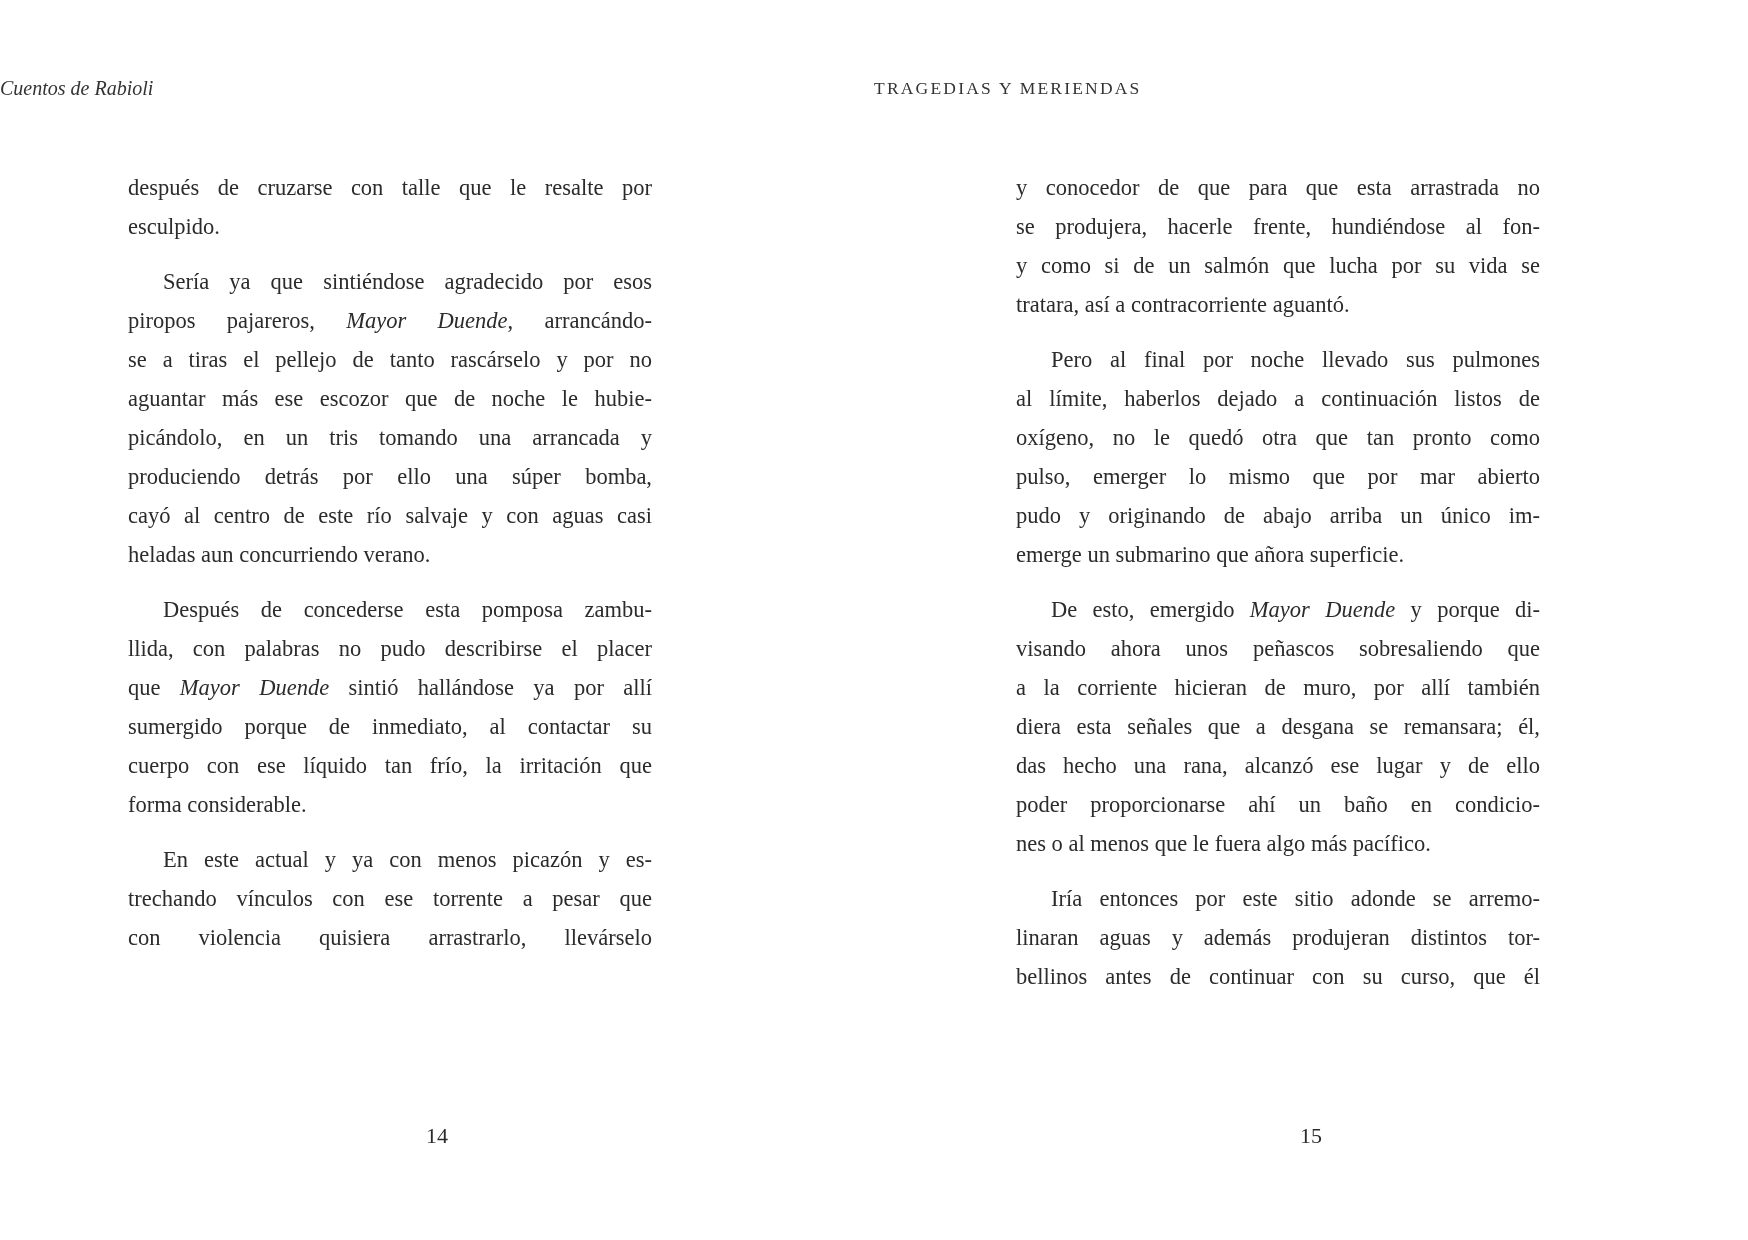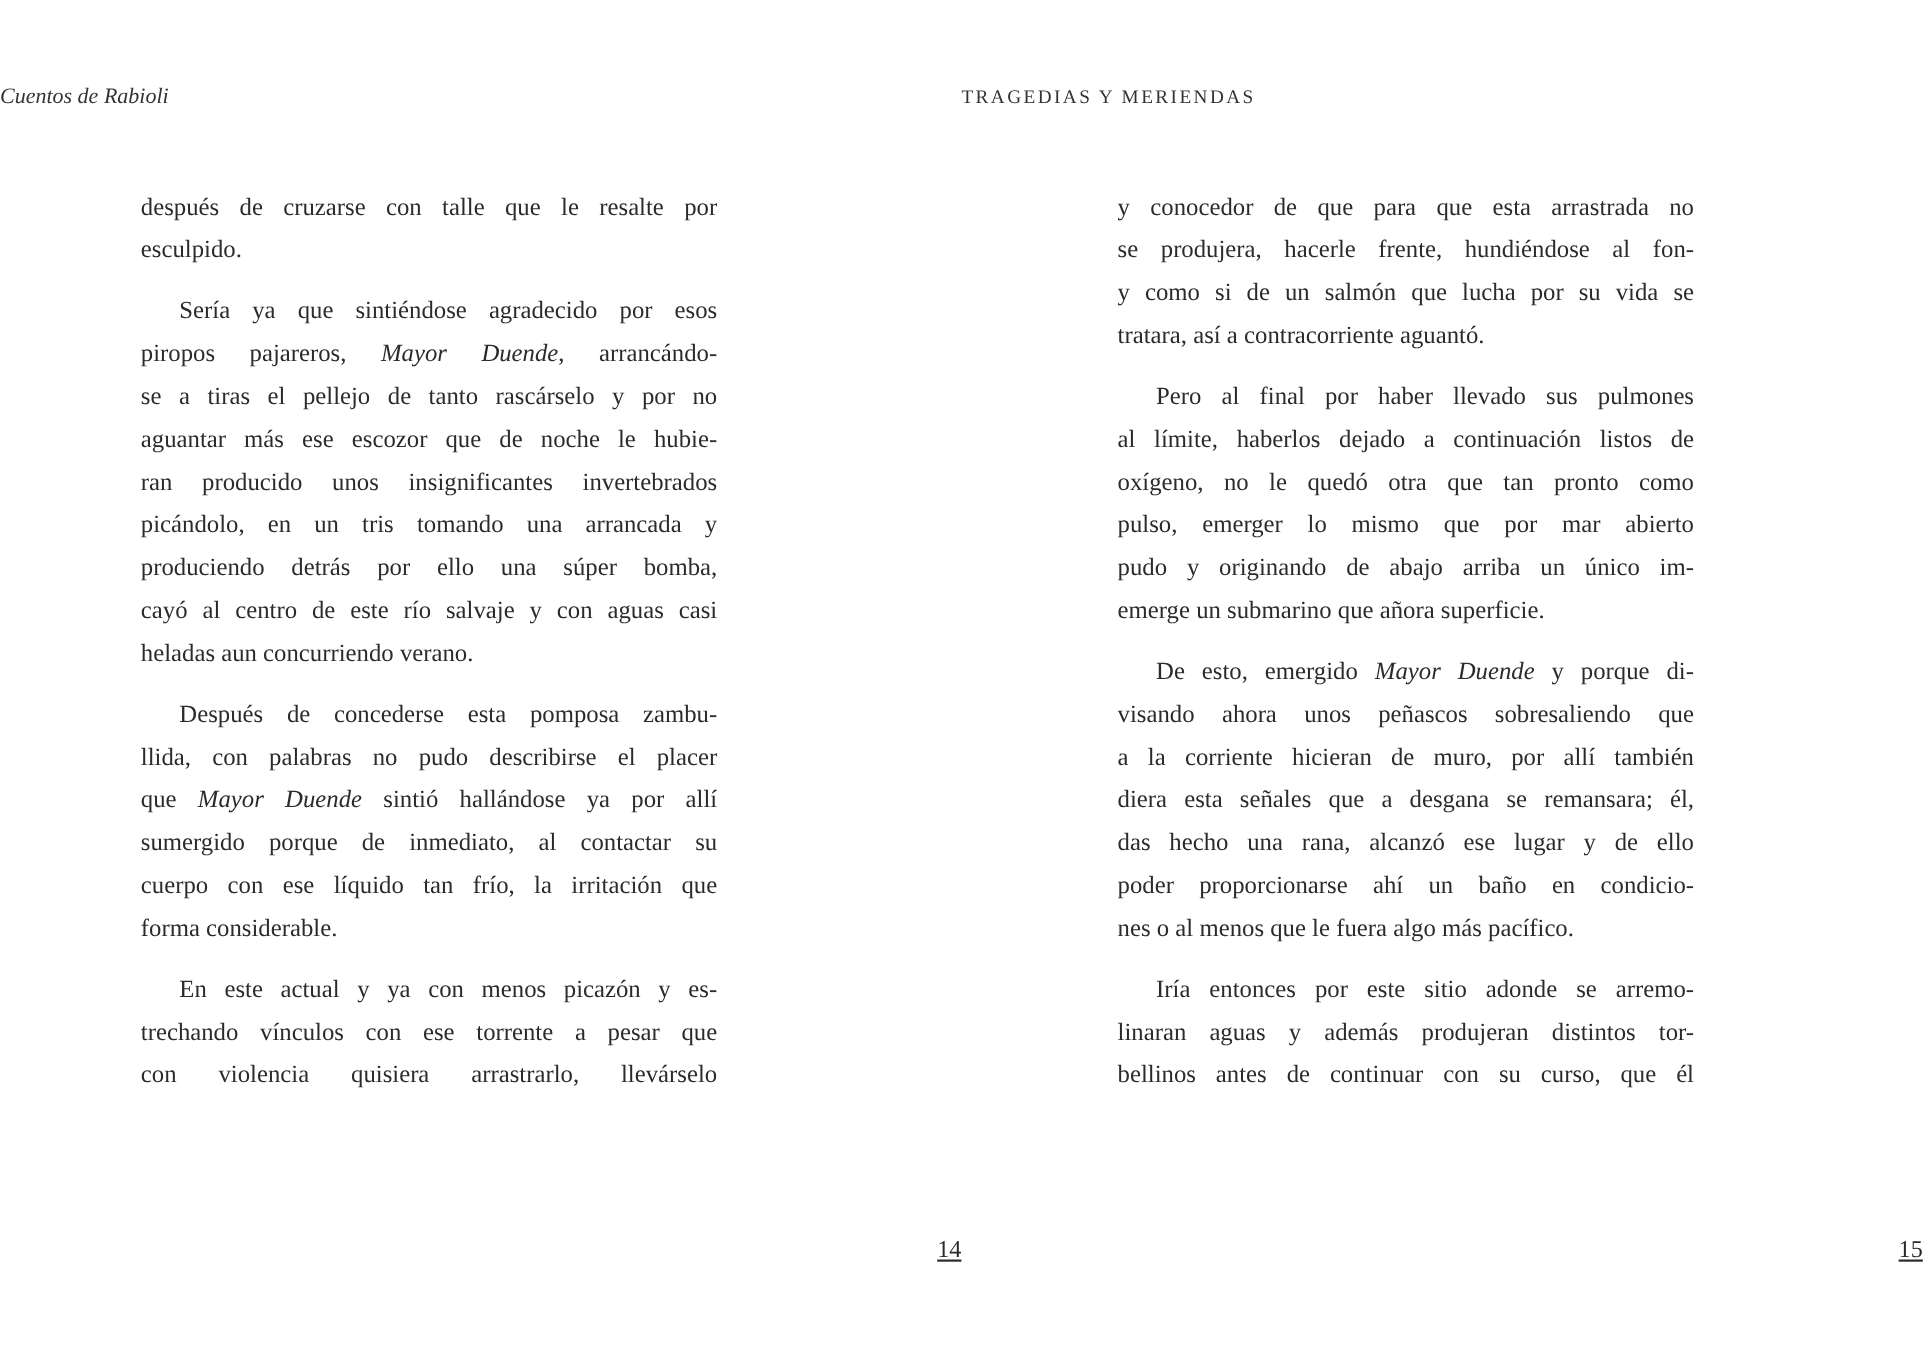--- a/index.html
+++ b/index.html
@@ -44,41 +44,39 @@
     text-align-last: justify;
     overflow: hidden;
     white-space: normal;
   }
   .line.final { text-align-last: left; }
   .para.indent .line:first-child { text-indent: 35px; }
   .line i { }
 
   .folio {
     position: absolute; top: 1122px; left: 0; width: 100%;
-    text-align: right; font-size: 22px; line-height: 28px;
+    text-align: center; font-size: 22px; line-height: 28px;
     color: #2b2b2b;
-    text-decoration: underline;
   }
 </style>
 </head>
 <body>
 
 <div class="page" id="page-left">
   <div class="running-header">Cuentos de Rabioli</div>
   <div class="text-block" id="text-block-left">
       <div class="para">
         <div class="line"><span>después de cruzarse con talle que le resalte por</span></div>
         <div class="line final"><span>esculpido.</span></div>
       </div>
       <div class="para indent">
         <div class="line"><span>Sería ya que sintiéndose agradecido por esos</span></div>
         <div class="line"><span>piropos pajareros, </span><i>Mayor Duende</i><span>, arrancándo-</span></div>
         <div class="line"><span>se a tiras el pellejo de tanto rascárselo y por no</span></div>
         <div class="line"><span>aguantar más ese escozor que de noche le hubie-</span></div>
-        <div class="line"><span>ran producido unos insignificantes invertebrados</span></div>
         <div class="line"><span>picándolo, en un tris tomando una arrancada y</span></div>
         <div class="line"><span>produciendo detrás por ello una súper bomba,</span></div>
         <div class="line"><span>cayó al centro de este río salvaje y con aguas casi</span></div>
         <div class="line final"><span>heladas aun concurriendo verano.</span></div>
       </div>
       <div class="para indent">
         <div class="line"><span>Después de concederse esta pomposa zambu-</span></div>
         <div class="line"><span>llida, con palabras no pudo describirse el placer</span></div>
         <div class="line"><span>que </span><i>Mayor Duende</i><span> sintió hallándose ya por allí</span></div>
         <div class="line"><span>sumergido porque de inmediato, al contactar su</span></div>
@@ -97,21 +95,21 @@
 <div class="page" id="page-right">
   <div class="running-header">TRAGEDIAS Y MERIENDAS</div>
   <div class="text-block" id="text-block-right">
       <div class="para">
         <div class="line"><span>y conocedor de que para que esta arrastrada no</span></div>
         <div class="line"><span>se produjera, hacerle frente, hundiéndose al fon-</span></div>
         <div class="line"><span>y como si de un salmón que lucha por su vida se</span></div>
         <div class="line final"><span>tratara, así a contracorriente aguantó.</span></div>
       </div>
       <div class="para indent">
-        <div class="line"><span>Pero al final por haber llevado sus pulmones</span></div>
+        <div class="line"><span>Pero al final por noche llevado sus pulmones</span></div>
         <div class="line"><span>al límite, haberlos dejado a continuación listos de</span></div>
         <div class="line"><span>oxígeno, no le quedó otra que tan pronto como</span></div>
         <div class="line"><span>pulso, emerger lo mismo que por mar abierto</span></div>
         <div class="line"><span>pudo y originando de abajo arriba un único im-</span></div>
         <div class="line final"><span>emerge un submarino que añora superficie.</span></div>
       </div>
       <div class="para indent">
         <div class="line"><span>De esto, emergido </span><i>Mayor Duende</i><span> y porque di-</span></div>
         <div class="line"><span>visando ahora unos peñascos sobresaliendo que</span></div>
         <div class="line"><span>a la corriente hicieran de muro, por allí también</span></div>

